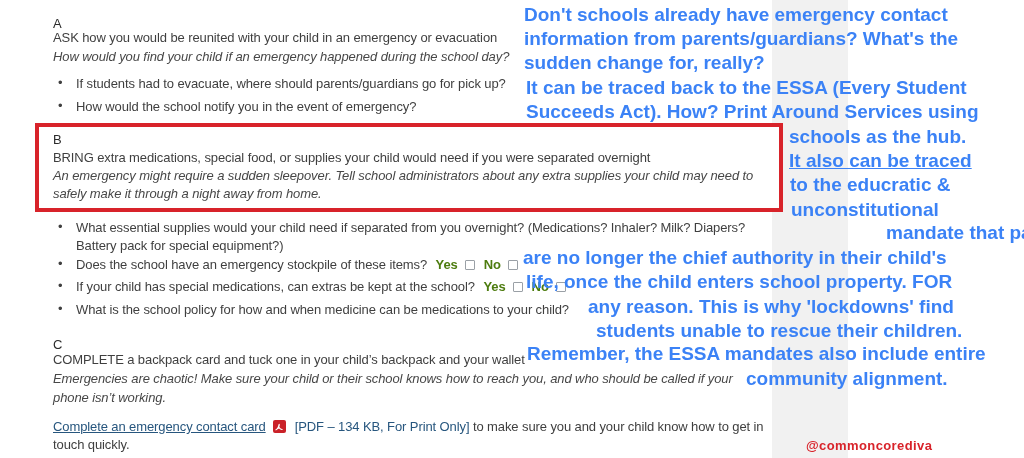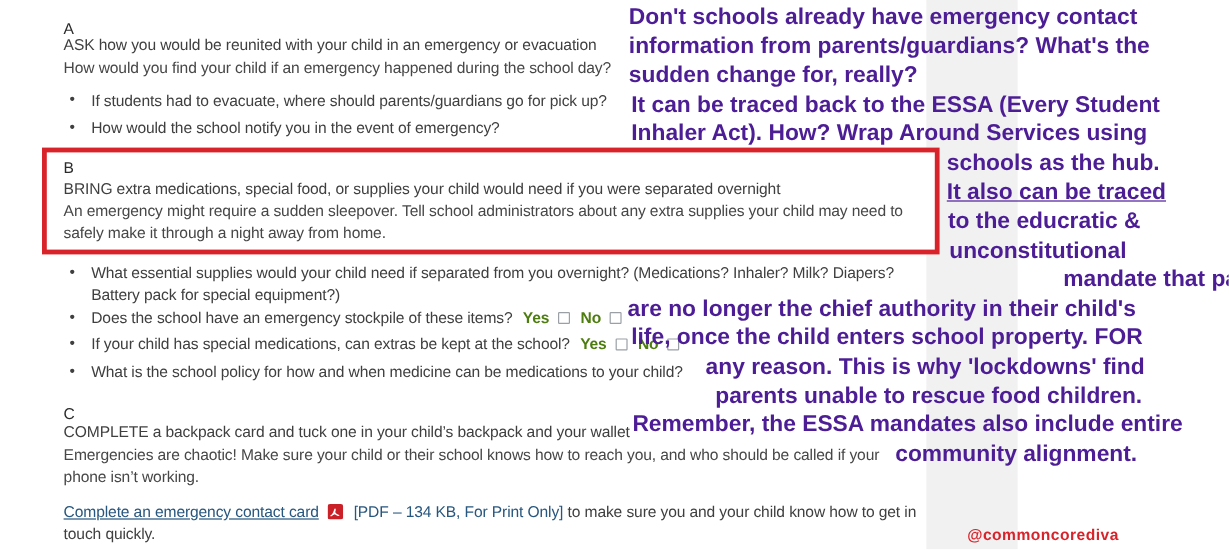--- a/index.html
+++ b/index.html
@@ -2,29 +2,29 @@
 <html><head>
 <meta charset="utf-8">
 <style>
   html,body{margin:0;padding:0;background:#fff;}
   .page{position:relative;width:1024px;height:458px;background:#ffffff;overflow:hidden;
         font-family:"Liberation Sans",sans-serif;}
   .band{position:absolute;top:0;height:458px;z-index:0;}
   .abs{position:absolute;white-space:nowrap;z-index:2;}
   .doc{font-size:13px;color:#3f3f3f;letter-spacing:-0.1px;line-height:15px;text-align:center;}
   .label{font-size:13px;color:#2b2b2b;}
-  .it{color:#474747;}
+  .it{font-style:italic;color:#474747;}
   .bullet .dot{position:absolute;left:-18px;top:-1px;font-size:13px;color:#3f3f3f;}
   .bullet{margin-left:0;}
   strong.yn{font-weight:700;color:#4d7c0f;margin-left:5px;}
   .cb{display:inline-block;width:8px;height:8px;border:1px solid #9aa0a6;border-radius:1px;
       margin-left:4px;vertical-align:-1px;background:#fff;}
   .redbox{position:absolute;left:35px;top:123px;width:748px;height:89px;box-sizing:border-box;
           border:4px solid #d8232a;background:#ffffff;z-index:1;}
-  .ann{position:absolute;font-weight:700;font-size:19px;color:#4c1d95;white-space:nowrap;z-index:2;}
+  .ann{position:absolute;font-weight:700;font-size:19px;color:#3b82f6;white-space:nowrap;z-index:2;}
   a.pdf-link{color:#27567e;text-decoration:underline;cursor:pointer;}
   .pdf-meta{color:#27567e;margin-left:2px;margin-top:44px;}
   .pdf-ic{display:inline-block;vertical-align:-2px;margin:0 3px 0 4px;}
   .watermark{position:absolute;font-weight:700;font-size:13px;color:#d8232a;letter-spacing:0.4px;z-index:2;}
   
   .l1{left:524px;top:4px;}   .l2{left:524px;top:28px;}  .l3{left:524px;top:52px;}
   .l4{left:526px;top:77px;}  .l5{left:526px;top:101px;} .l6{left:789px;top:126px;text-align:right;}
   .l7{left:789px;top:150px;text-decoration:underline;} .l8{left:790px;top:174px;} .l9{left:791px;top:199px;}
   .l10{left:842px;top:222px;margin-left:44px;}.l11{left:523px;top:247px;}.l12{left:526px;top:271px;}
   .l13{left:588px;top:296px;}.l14{left:596px;top:320px;}.l15{left:527px;top:343px;}
@@ -95,28 +95,28 @@
         </svg></span>
     <span class="pdf-meta">[PDF – 134 KB, For Print Only]</span>
     <span>to make sure you and your child know how to get in</span>
   </div>
   <div class="abs doc" style="left:53px;top:437px">touch quickly.</div>
 
   <div class="ann l1">Don't schools already have emergency contact</div>
   <div class="ann l2">information from parents/guardians? What's the</div>
   <div class="ann l3">sudden change for, really?</div>
   <div class="ann l4">It can be traced back to the ESSA (Every Student</div>
-  <div class="ann l5">Inhaler Act). How? Wrap Around Services using</div>
+  <div class="ann l5">Succeeds Act). How? Print Around Services using</div>
   <div class="ann l6">schools as the hub.</div>
   <div class="ann l7">It also can be traced</div>
   <div class="ann l8">to the educratic &amp;</div>
   <div class="ann l9">unconstitutional</div>
   <div class="ann l10">mandate that parents</div>
   <div class="ann l11">are no longer the chief authority in their child's</div>
   <div class="ann l12">life, once the child enters school property. FOR</div>
   <div class="ann l13">any reason. This is why 'lockdowns' find</div>
-  <div class="ann l14">parents unable to rescue food children.</div>
+  <div class="ann l14">students unable to rescue their children.</div>
   <div class="ann l15">Remember, the ESSA mandates also include entire</div>
   <div class="ann l16">community alignment.</div>
 
   <div class="watermark" style="left:806px;top:438px">@commoncorediva</div>
 
 </div>
 
 </body></html>

